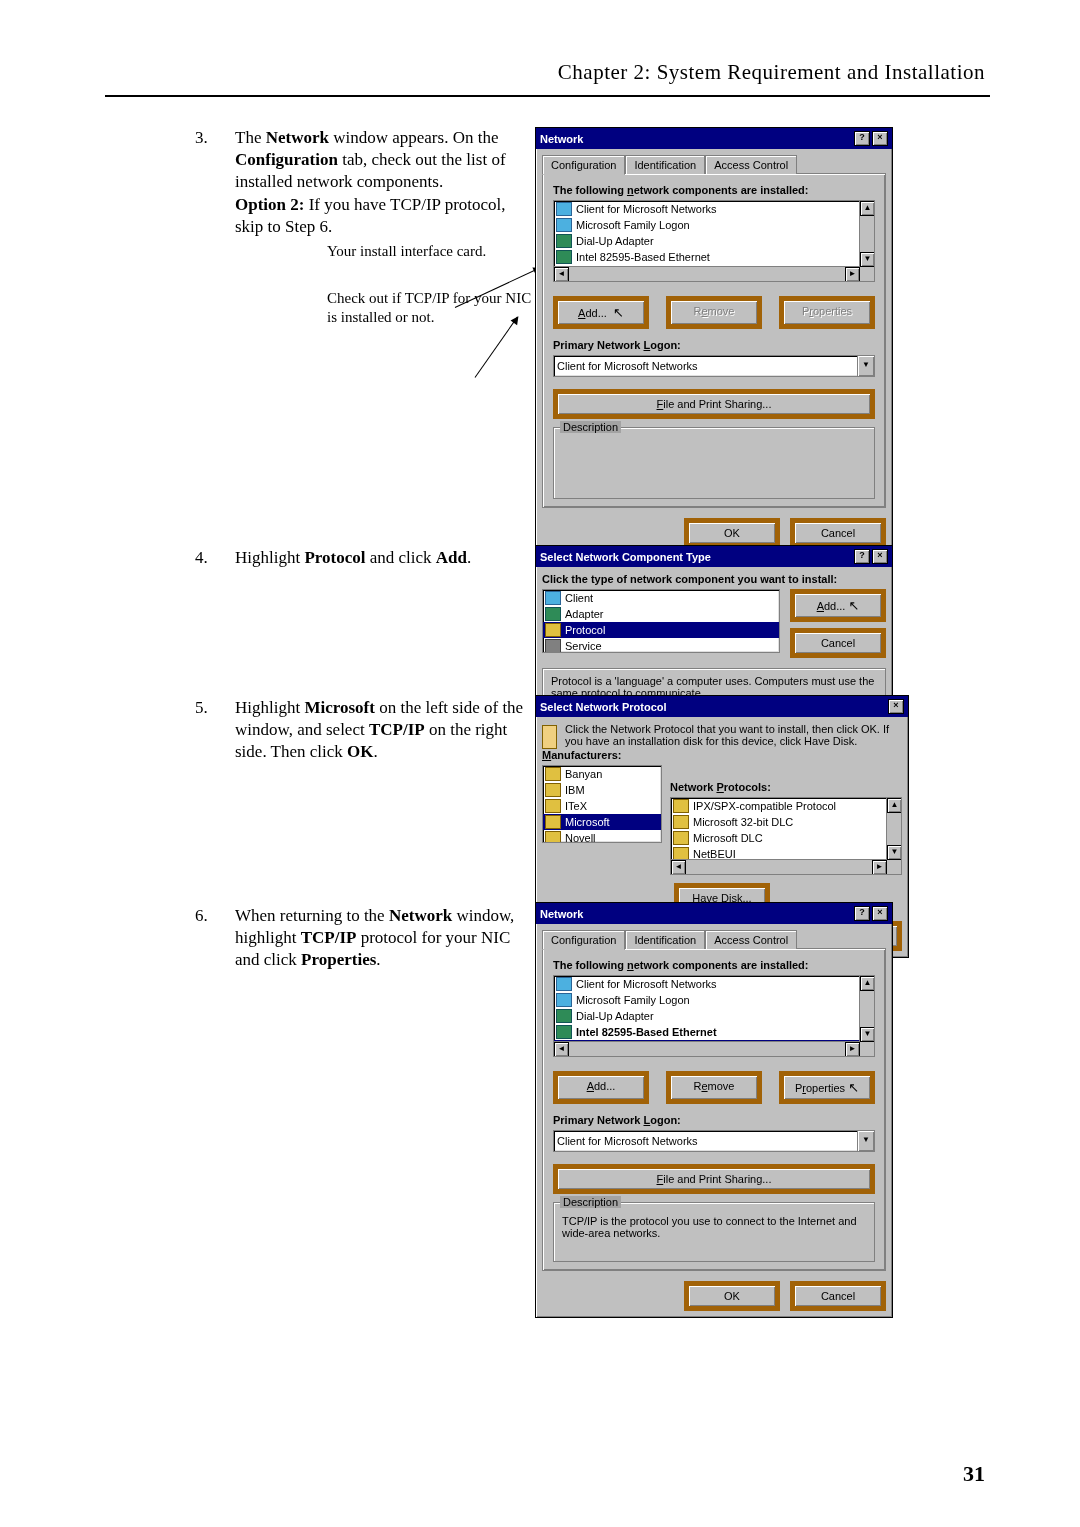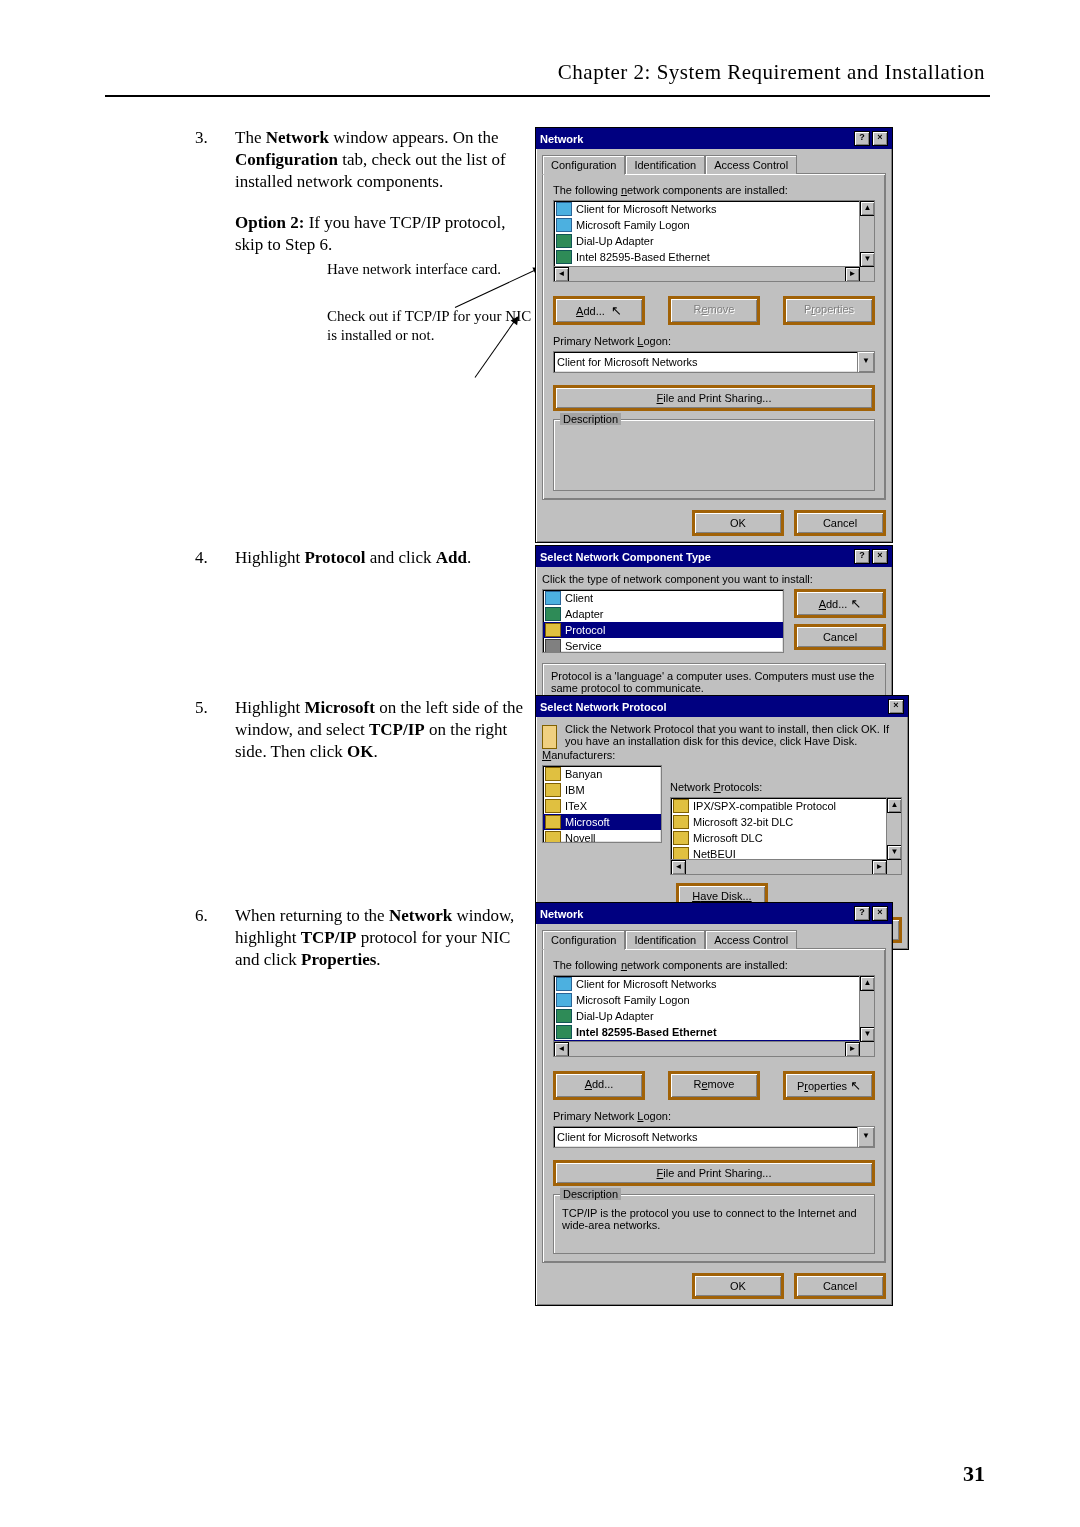--- a/index.html
+++ b/index.html
@@ -96,21 +96,21 @@
     font-size: 11px;
     position: relative;
   }
   .tab.active { z-index: 2; border-bottom: 1px solid #c0c0c0; margin-bottom: -1px; }
   .tab.inactive { color: #000; }
   .panel {
     border: 1px solid #808080;
     box-shadow: inset 1px 1px 0 #fff, inset -1px -1px 0 #808080;
     padding: 10px 10px 8px 10px;
   }
-  .label { font-size: 11px; margin-bottom: 4px; }
+  .label { font-size: 11px; margin-bottom: 4px; font-weight: bold; }
   .listbox, .combo, .textbox {
     background: #fff;
     border: 1px solid #808080;
     box-shadow: inset 1px 1px 0 #000, inset -1px -1px 0 #dfdfdf;
     font-size: 11px;
   }
   .listbox { overflow: hidden; }
   .li {
     padding: 1px 2px;
     display: flex;
@@ -139,21 +139,21 @@
     border: 1px solid #000;
     box-shadow: inset 1px 1px 0 #fff, inset -1px -1px 0 #808080;
     font-size: 8px; line-height: 11px; text-align: center; display:block;
   }
   .btnrow { display: flex; gap: 10px; margin-top: 8px; }
   .wbtn {
     min-width: 74px;
     padding: 4px 6px;
     text-align: center;
     background: #c0c0c0;
-    border: 3px solid #a16207;
+    border: 5px solid #a16207;
     box-shadow: inset 1px 1px 0 #fff, inset -1px -1px 0 #808080;
     font-size: 11px;
   }
   .wbtn.disabled { color: #808080; text-shadow: 1px 1px 0 #fff; }
   .group {
     border: 1px solid #808080;
     box-shadow: inset 1px 1px 0 #fff;
     padding: 12px 8px 8px 8px;
     margin-top: 8px;
     position: relative;
@@ -201,24 +201,24 @@
   <div class="chapter-title">Chapter 2: System Requirement and Installation</div>
   <hr class="rule">
 
   <div class="content">
 
     <div class="step" style="top:0;">
       <span class="num">3.</span>
       <div>
         <span>The </span><span class="bold">Network</span><span> window appears. On the </span><span class="bold">Configuration</span><span> tab, check out the list of installed network components.</span>
       </div>
-      <div style="margin-top:19px;">
+      <div style="margin-top:1px;">
         <span class="bold">Option 2:</span><span> If you have TCP/IP protocol, skip to Step 6.</span>
       </div>
-      <div class="anno" style="margin-top:4px;">Have network interface card.</div>
+      <div class="anno" style="margin-top:4px;">Your install interface card.</div>
       <div class="anno" style="margin-top:28px;">Check out if TCP/IP for your NIC is installed or not.</div>
     </div>
     <div class="annot-arrow" style="left:350px; top:180px; width:94px; transform:rotate(-25deg); transform-origin:left center;"></div>
     <div class="annot-arrow" style="left:370px; top:250px; width:74px; transform:rotate(-55deg); transform-origin:left center;"></div>
 
     <div class="win" id="win-network1">
       <div class="titlebar">
         <span>Network</span>
         <span class="btns">
           <span class="tbtn">?</span>

